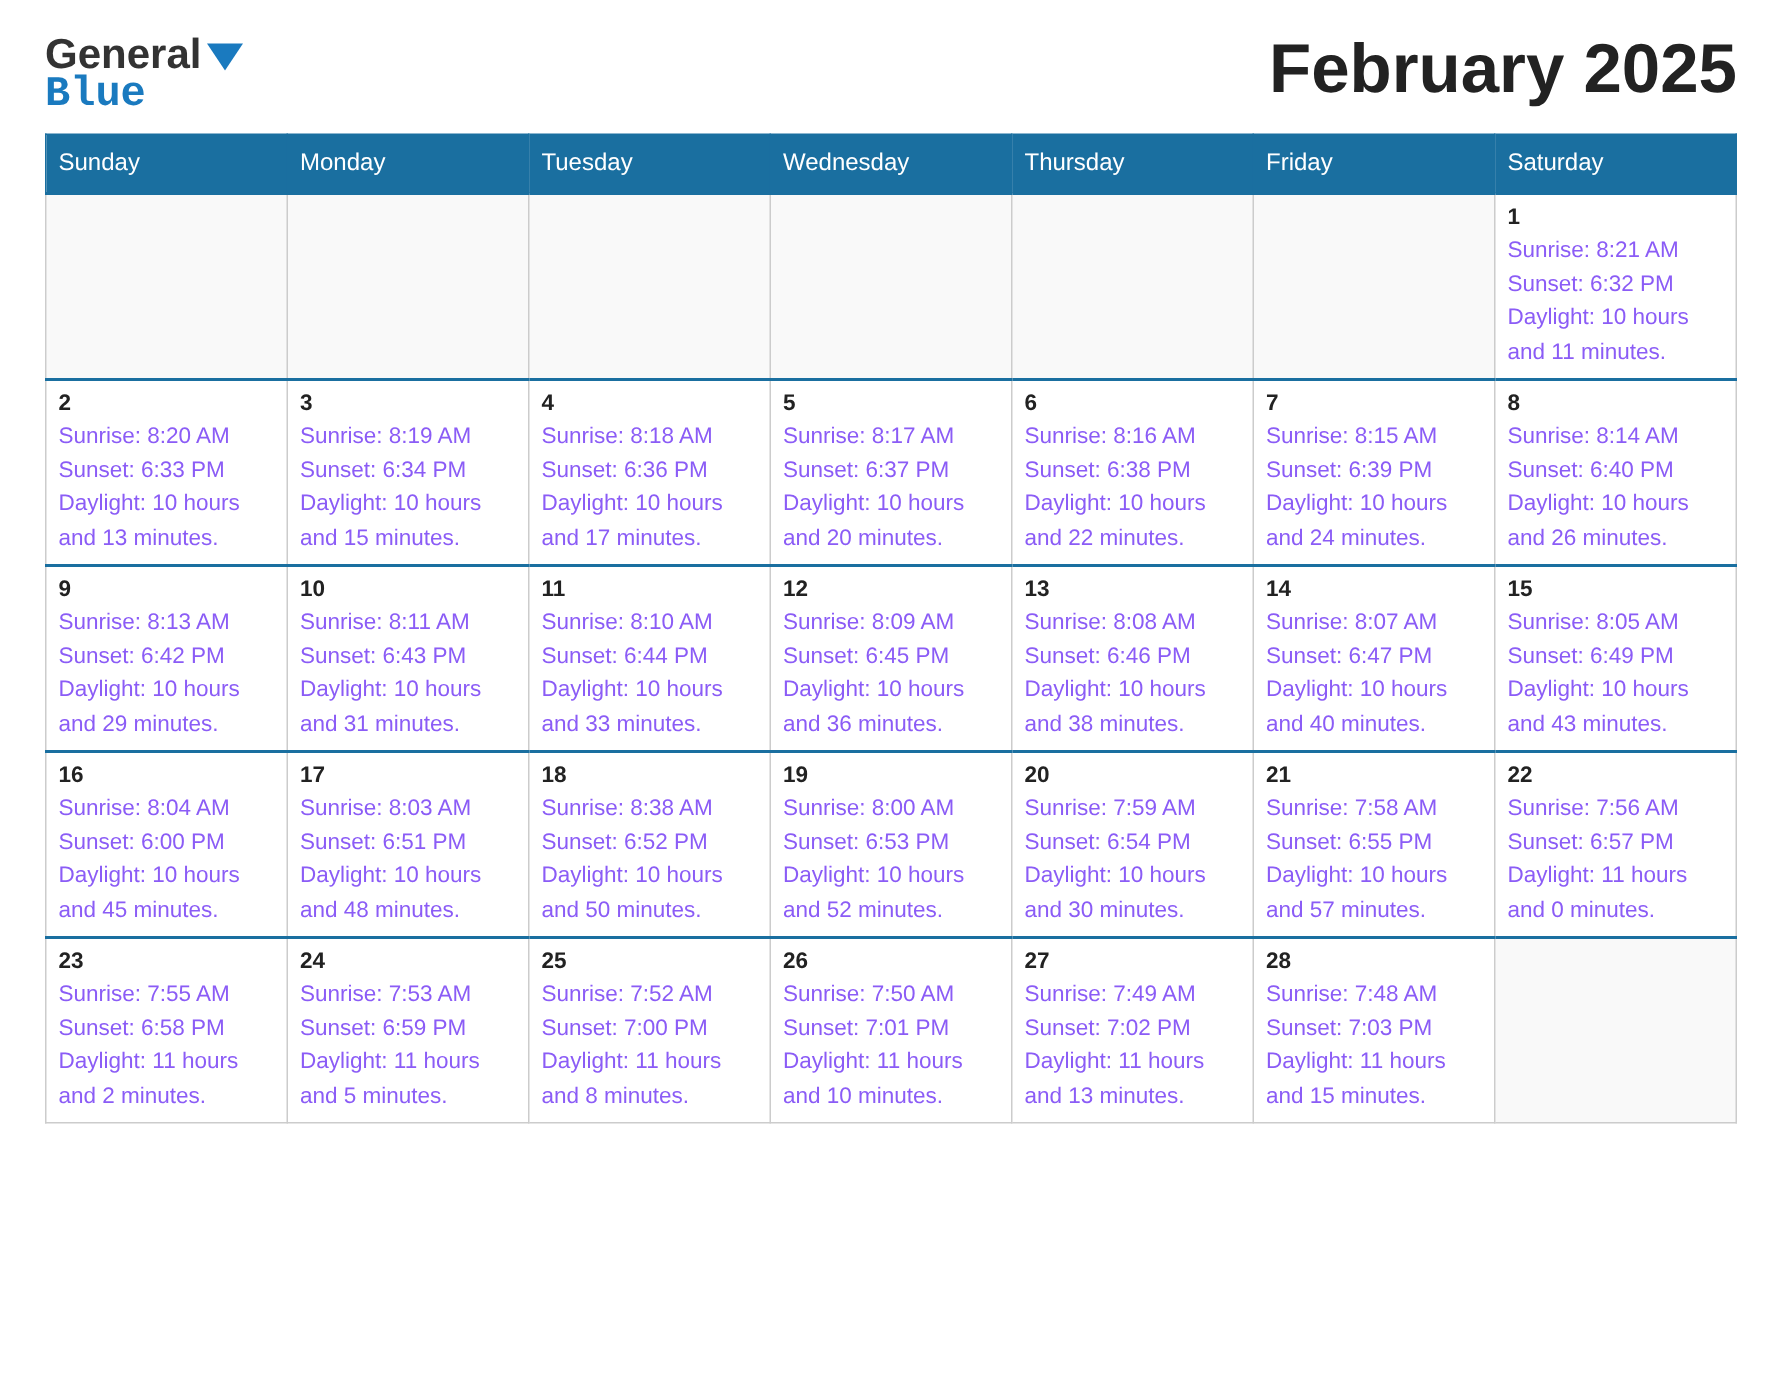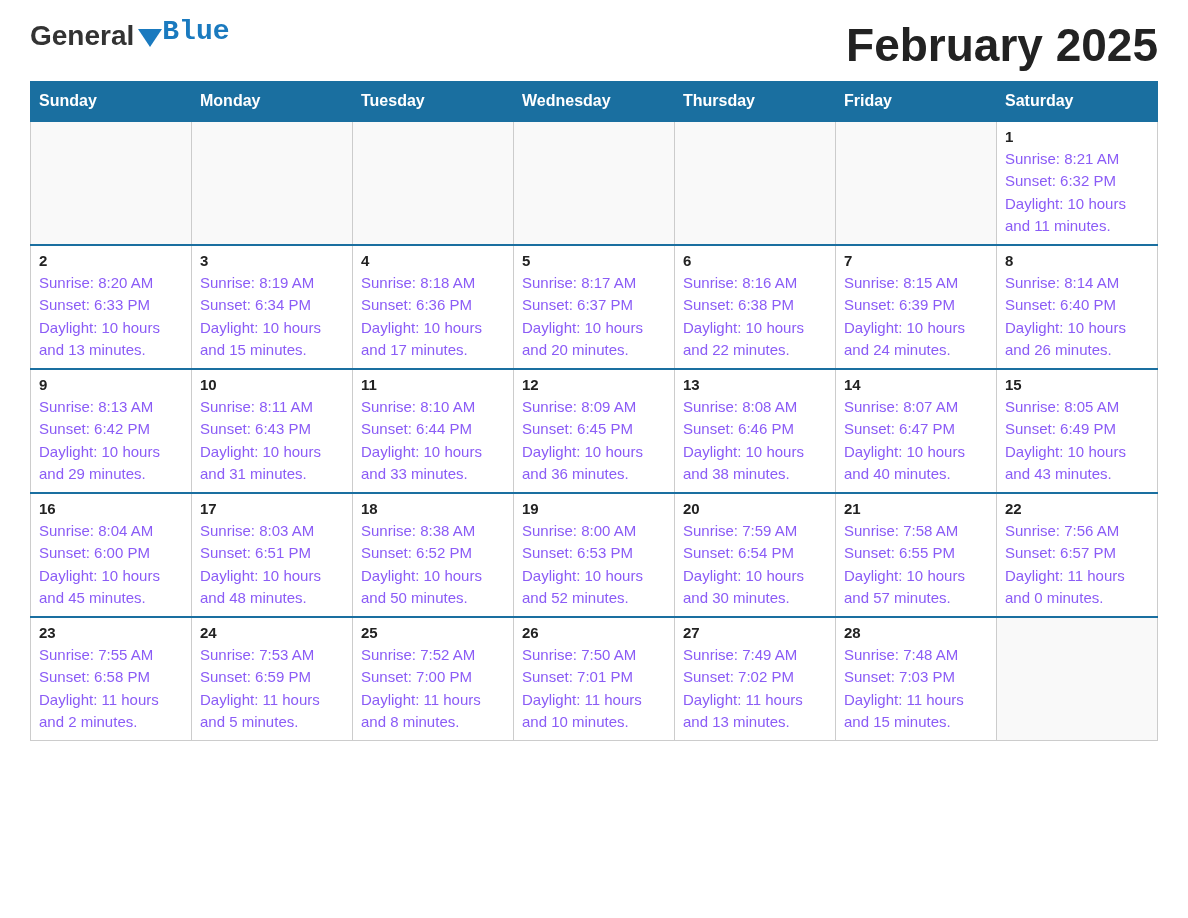--- a/index.html
+++ b/index.html
@@ -11,21 +11,21 @@
       min-height: 918px;
     }
     .header {
       display: flex;
       justify-content: space-between;
       align-items: flex-start;
       margin-bottom: 10px;
     }
     .logo {
       display: flex;
-      flex-direction: row;
+      flex-direction: column;
       align-items: flex-start;
     }
     .logo-general {
       font-size: 28px;
       font-weight: bold;
       color: #333;
       display: flex;
       align-items: center;
     }
     .logo-arrow {
@@ -60,21 +60,21 @@
     }
     .calendar {
       width: 100%;
       border-collapse: collapse;
       margin-top: 10px;
     }
     .calendar th {
       background-color: #1a6fa0;
       color: #fff;
       font-size: 16px;
-      font-weight: bold;
+      font-weight: normal;
       padding: 10px 8px;
       text-align: left;
       border: 1px solid #1a6fa0;
     }
     .calendar td {
       vertical-align: top;
       border: 1px solid #ccc;
       padding: 6px 8px;
       width: 14.28%;
       min-height: 100px;

